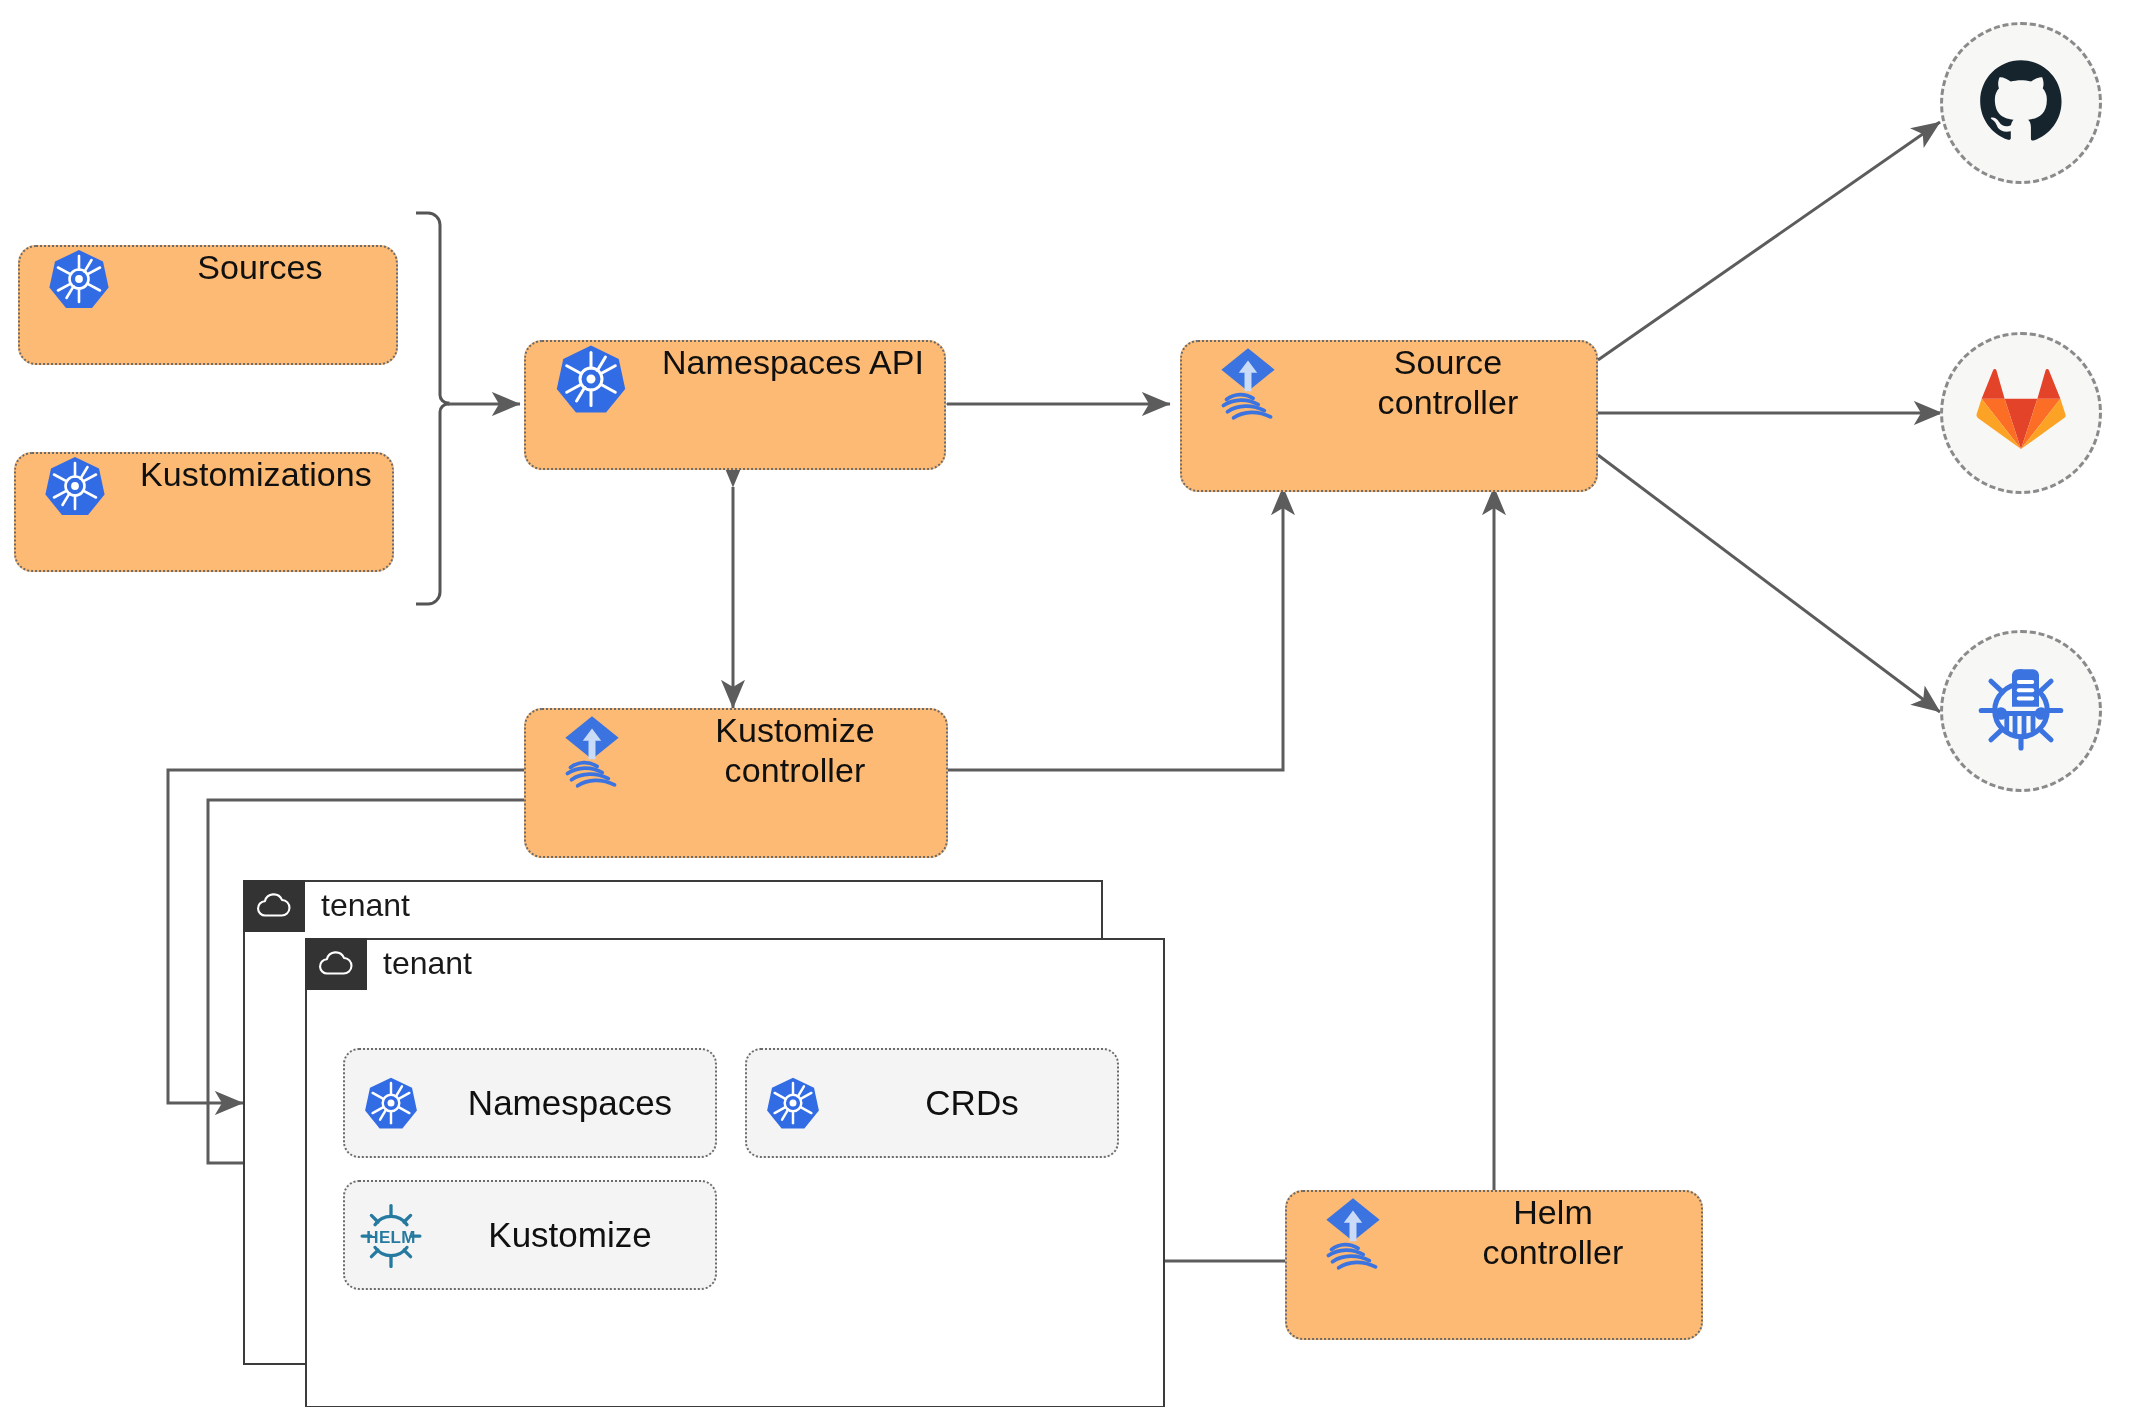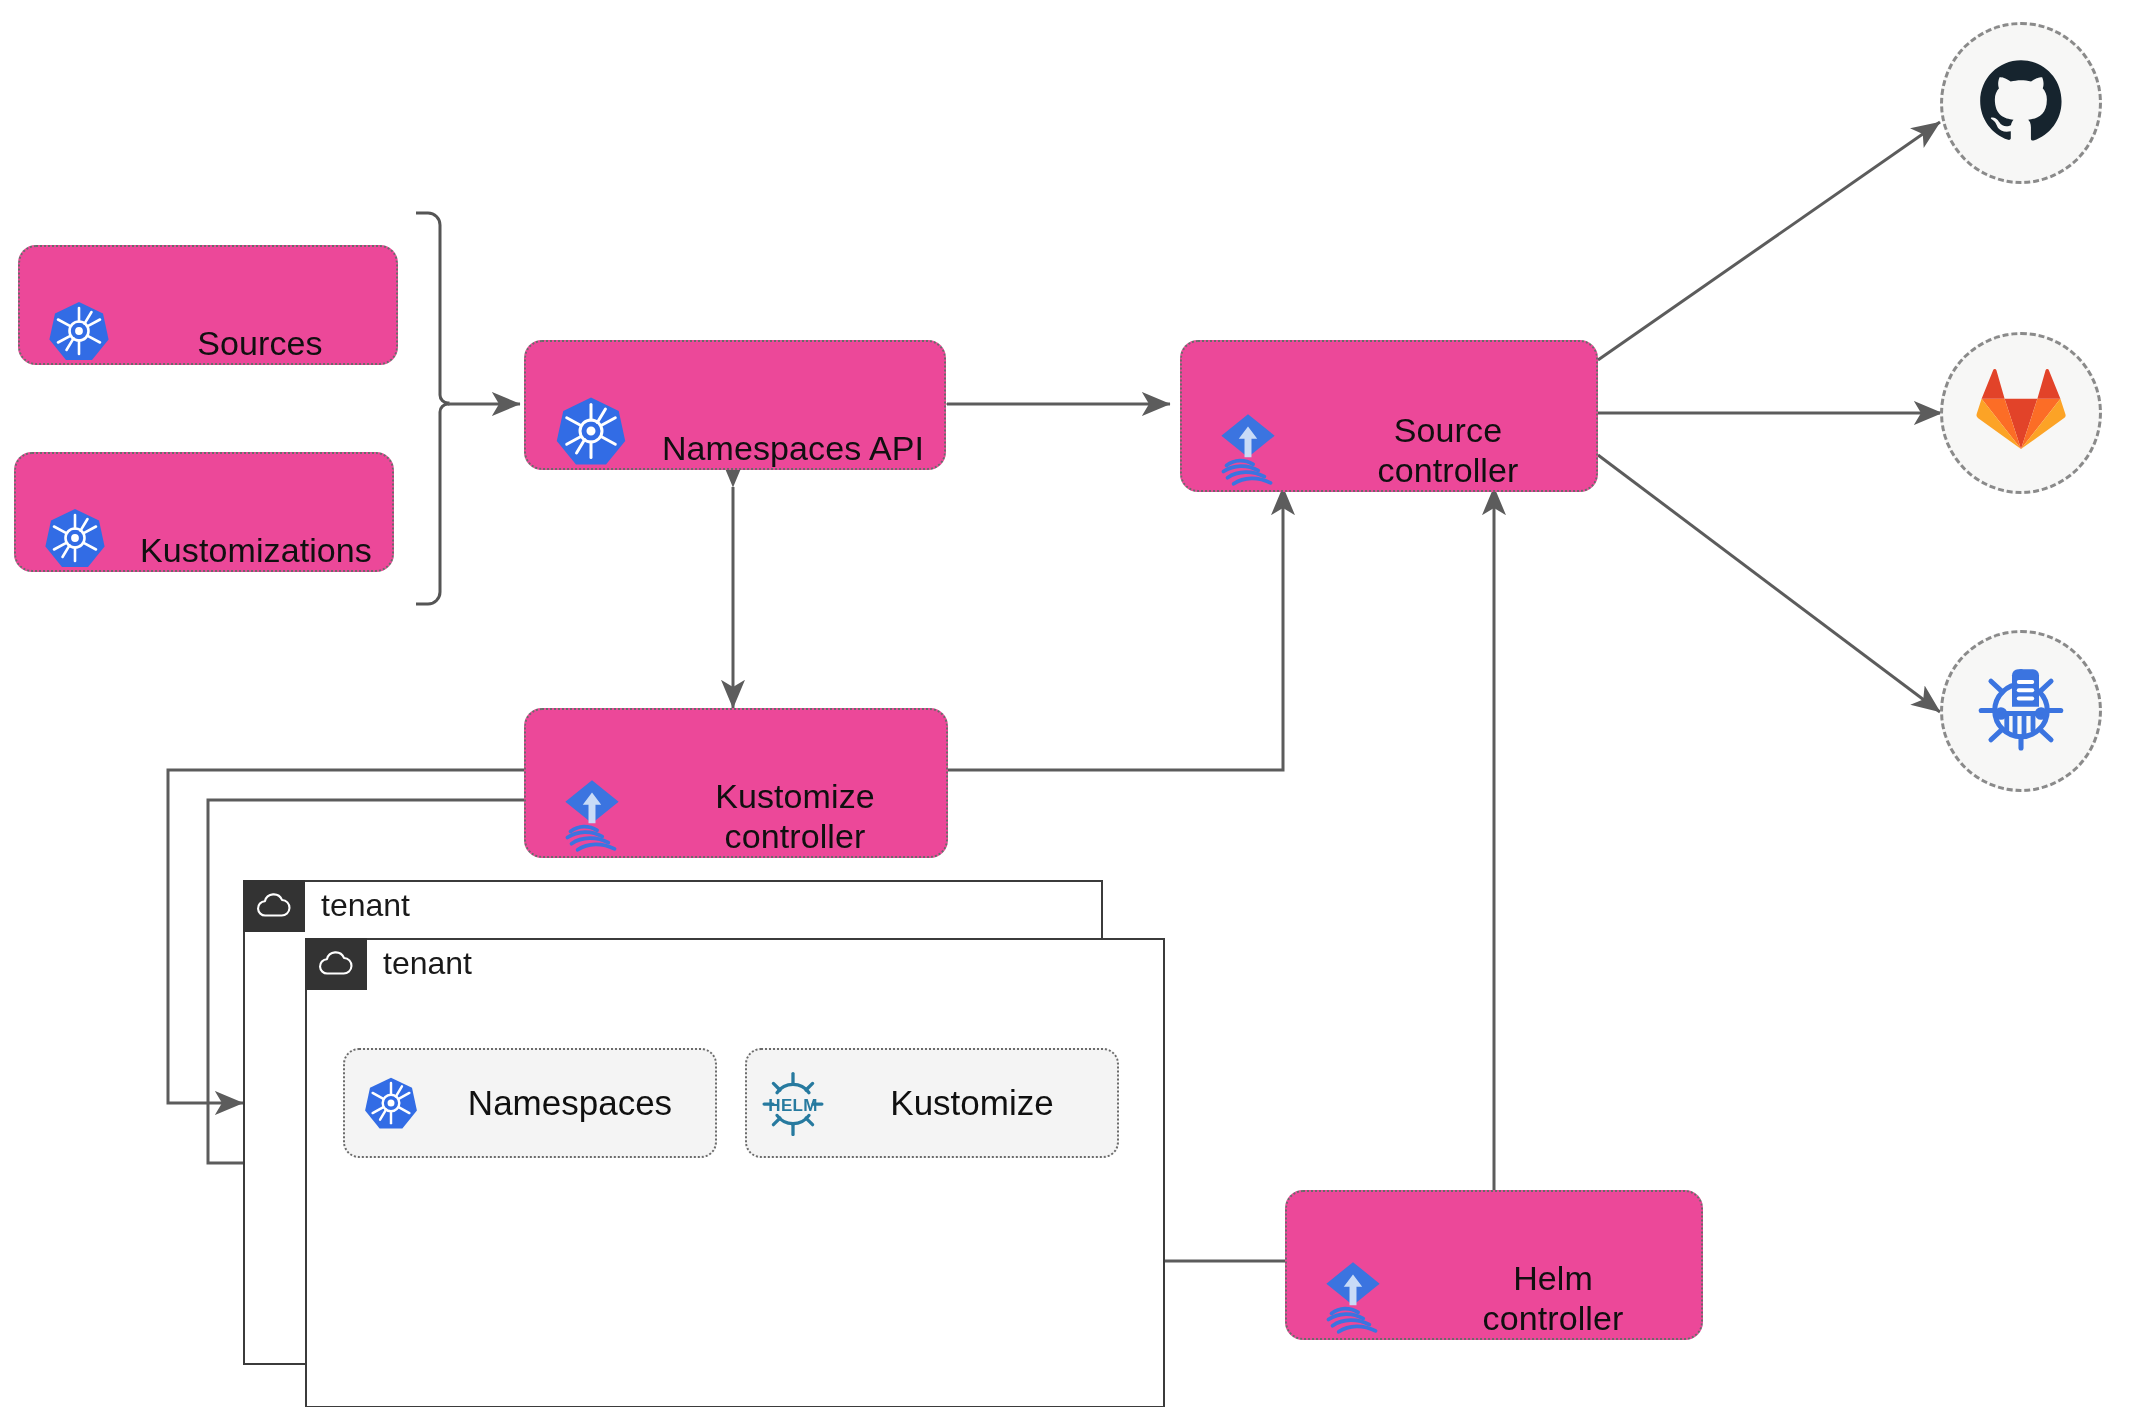--- a/index.html
+++ b/index.html
@@ -8,25 +8,25 @@
     font-family:"Liberation Sans", sans-serif;
     overflow:hidden;
     position:relative;
   }
   #stage{position:absolute;left:0;top:0;width:2144px;height:1407px;}
   svg.layer{position:absolute;left:0;top:0;width:2144px;height:1407px;overflow:visible;}
 
   
   .node{
     position:absolute;
-    background:#ec4899;
+    background:#fdba74;
     border:2.5px dotted #6b6b6b;
     border-radius:18px;
     box-sizing:border-box;
-    display:flex;align-items:flex-end;
+    display:flex;align-items:flex-start;
     z-index:5;
   }
   .node .ico{flex:0 0 auto;display:flex;align-items:center;justify-content:center;}
   .node .lbl{
     flex:1 1 auto;text-align:center;color:#101010;
     font-size:34px;line-height:1.18;letter-spacing:.1px;
     padding-right:14px;white-space:pre-line;
   }
 
   
@@ -309,20 +309,40 @@
                 <path d="M40.7 27.2 L53 20.5"></path>
               <path d="M26.5 39.4 L19.5 51"></path>
                 <path d="M37.5 24.6 L44.5 13"></path>
             </g>
           </svg>
         </span>
         <span class="lbl">Namespaces</span>
       </div>
 
 
+      <div class="sub">
+        <span class="ico">
+          <svg width="56" height="56" viewBox="0 0 64 64">
+            <path d="M32 3 L56 14.6 L61.6 40.6 L45 61 L19 61 L2.4 40.6 L8 14.6 Z" fill="#326CE5"></path>
+            <g fill="none" stroke="#ffffff" stroke-width="2.8" stroke-linecap="round">
+              <circle cx="32" cy="32" r="9.5"></circle>
+                <circle cx="32" cy="32" r="2.6" fill="#ffffff"></circle>
+              <path d="M32 22.5 L32 9"></path>
+                <path d="M32 41.5 L32 55"></path>
+              <path d="M23.3 27.2 L11 20.5"></path>
+                <path d="M40.7 36.8 L53 43.5"></path>
+              <path d="M23.3 36.8 L11 43.5"></path>
+                <path d="M40.7 27.2 L53 20.5"></path>
+              <path d="M26.5 39.4 L19.5 51"></path>
+                <path d="M37.5 24.6 L44.5 13"></path>
+            </g>
+          </svg>
+        </span>
+        <span class="lbl">CRDs</span>
+      </div>
 
       <div class="sub">
         <span class="ico">
           <svg width="66" height="66" viewBox="0 0 64 64">
             <g stroke="#277A9F" fill="none" stroke-width="3.2" stroke-linecap="round">
               <path d="M16.5 22 A19 19 0 0 1 47.5 22"></path>
               <path d="M16.5 44 A19 19 0 0 0 47.5 44"></path>
               <path d="M32 12.5 L32 3.5"></path>
               <path d="M32 53.5 L32 62.5"></path>
               <path d="M19.4 19.4 L13 13"></path>

